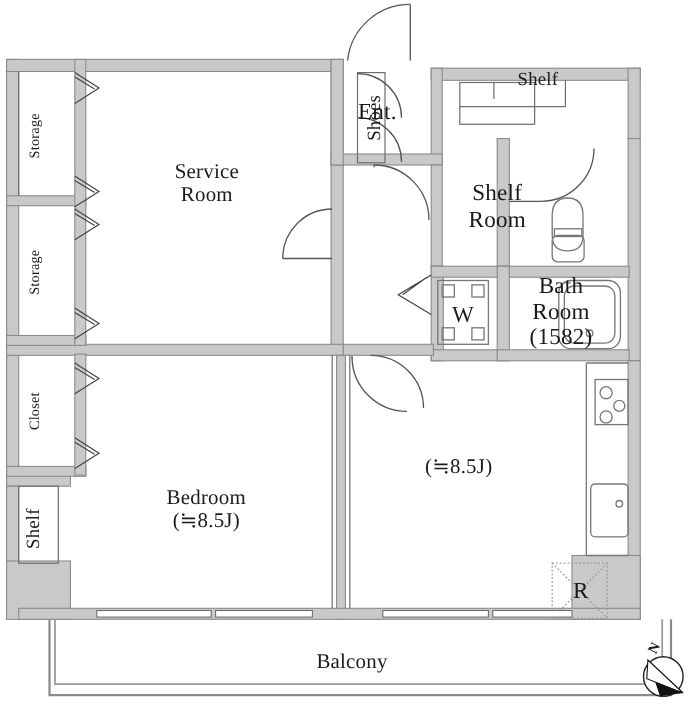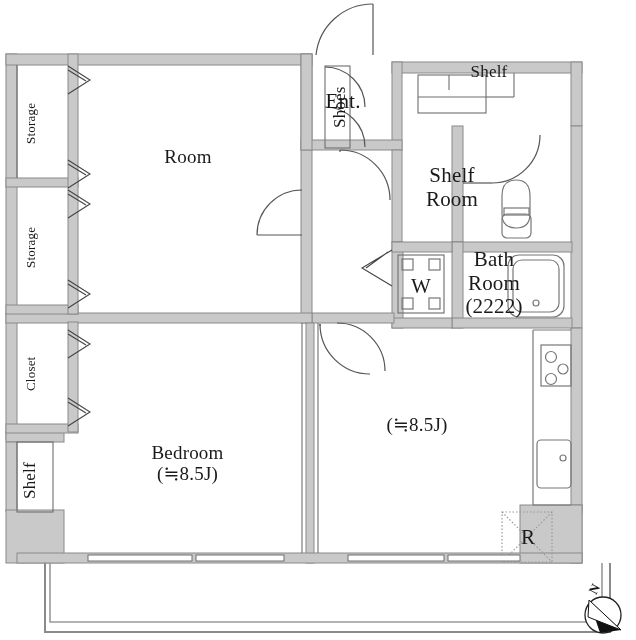--- a/index.html
+++ b/index.html
@@ -177,45 +177,47 @@
 
   <g>
     <circle cx="603" cy="615" r="18" fill="#ffffff" stroke="#222" stroke-width="1.3"></circle>
     <path d="M589 600 L621 630 L600 633 Z" fill="#111"></path>
     <path d="M589 600 L621 630 L588 617 Z" fill="#ffffff" stroke="#111" stroke-width="1"></path>
   </g>
 
 </svg>
 
 <div class="lbl r-big" style="left:118px;top:146px;width:140px;">
+  <div>Service</div>
   <div>Room</div>
 </div>
 
 <div class="lbl r-big" style="left:115px;top:414px;width:145px;margin-top:28px;">
   <div>Bedroom</div>
   <div>(≒8.5J)</div>
 </div>
 
 <div class="lbl r-big" style="left:352px;top:414px;width:130px;">
   <div>(≒8.5J)</div>
 </div>
 
 <div class="lbl r-mid" style="left:397px;top:164px;width:110px;">
   <div>Shelf</div>
   <div>Room</div>
 </div>
 
-<div class="lbl r-mid" style="left:451px;top:248px;width:86px;">
+<div class="lbl r-mid" style="left:451px;top:248px;width:86px;padding-left:16px;">
   <div>Bath</div>
   <div>Room</div>
-  <div>(2222)</div>
+  <div>(1582)</div>
 </div>
 
 <div class="lbl r-mid" style="left:312px;top:90px;width:62px;">Ent.</div>
 
+<div class="lbl r-big" style="left:240px;top:591px;width:160px;">Balcony</div>
 
 <div class="lbl r-sm vert" style="left:24px;top:84px;height:78px;">Storage</div>
 
 <div class="lbl r-sm vert" style="left:24px;top:208px;height:78px;">Storage</div>
 
 <div class="lbl r-sm vert" style="left:24px;top:340px;height:68px;">Closet</div>
 
 <div class="lbl r-xs vert" style="left:20px;top:458px;height:46px;">Shelf</div>
 
 <div class="lbl r-xs" style="left:466px;top:62px;width:46px;overflow:hidden;">Shelf</div>

